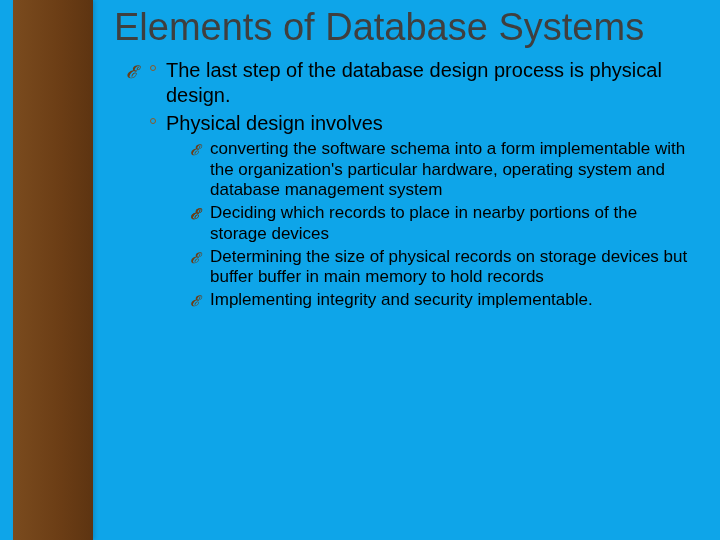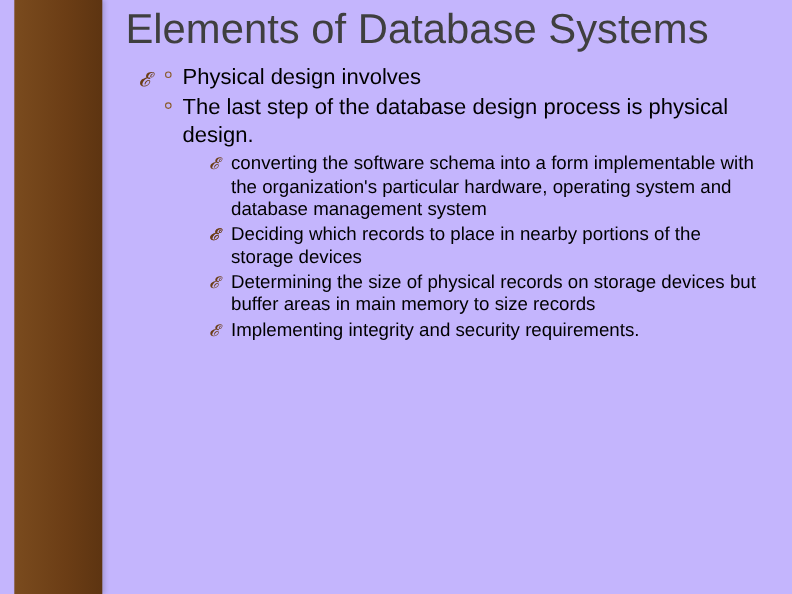--- a/index.html
+++ b/index.html
@@ -10,21 +10,21 @@
     font-family: Arial, Helvetica, sans-serif;
     background: #ffffff;
     overflow: hidden;
   }
   .slide {
     position: relative;
     width: 720px;
     height: 540px;
     box-sizing: border-box;
     padding: 8px 30px 10px 14px;
-    background: #c4b5fd;
+    background: #0ea5e9;
   }
   
   .sidebar {
     position: absolute;
     left: 13px;
     top: 0;
     bottom: 0;
     width: 80px;
     background: linear-gradient(90deg, #7a4b1e 0%, #6b3d15 60%, #5d3411 100%);
     box-shadow: 2px 0 4px rgba(0,0,0,0.15);
@@ -112,44 +112,44 @@
 
   <div class="body">
 
     <div class="lvl1">
       <span class="flourish">𝓔</span>
     </div>
 
     <div class="lvl2-wrap">
       <div class="lvl2">
         <span class="circ"></span>
-        <span>Physical design involves</span>
+        <span>The last step of the database design process is physical design.</span>
       </div>
       <div class="lvl2">
         <span class="circ"></span>
-        <span>The last step of the database design process is physical design.</span>
+        <span>Physical design involves</span>
       </div>
 
       <div class="lvl3-wrap">
         <div class="lvl3">
           <span class="flourish">𝓔</span>
           <span>converting the software schema into a form implementable with the organization's particular hardware, operating system and database management system</span>
         </div>
         <div class="lvl3">
           <span class="flourish">𝓔</span>
         </div>
         <div class="lvl3">
           <span class="flourish">𝓔</span>
           <span>Deciding which records to place in nearby portions of the storage devices</span>
         </div>
         <div class="lvl3">
           <span class="flourish">𝓔</span>
-          <span>Determining the size of physical records on storage devices but buffer areas in main memory to size records</span>
+          <span>Determining the size of physical records on storage devices but buffer buffer in main memory to hold records</span>
         </div>
         <div class="lvl3">
           <span class="flourish">𝓔</span>
-          <span>Implementing integrity and security requirements.</span>
+          <span>Implementing integrity and security implementable.</span>
         </div>
       </div>
     </div>
 
   </div>
 </div>
 
 </body></html>

